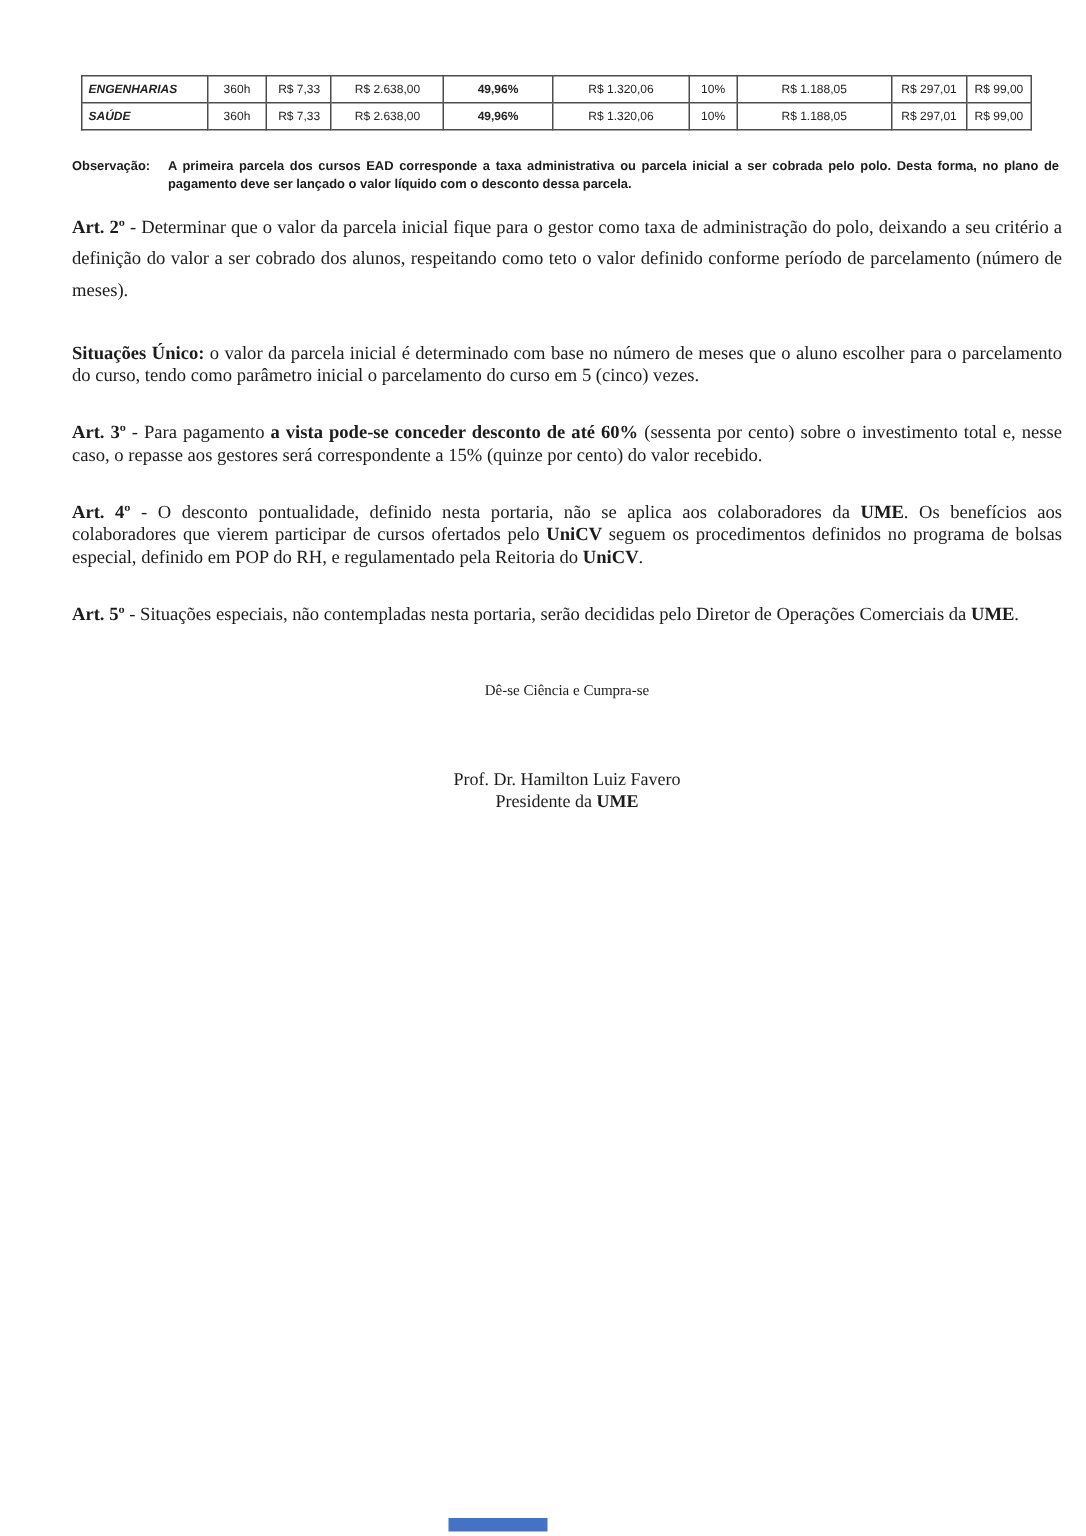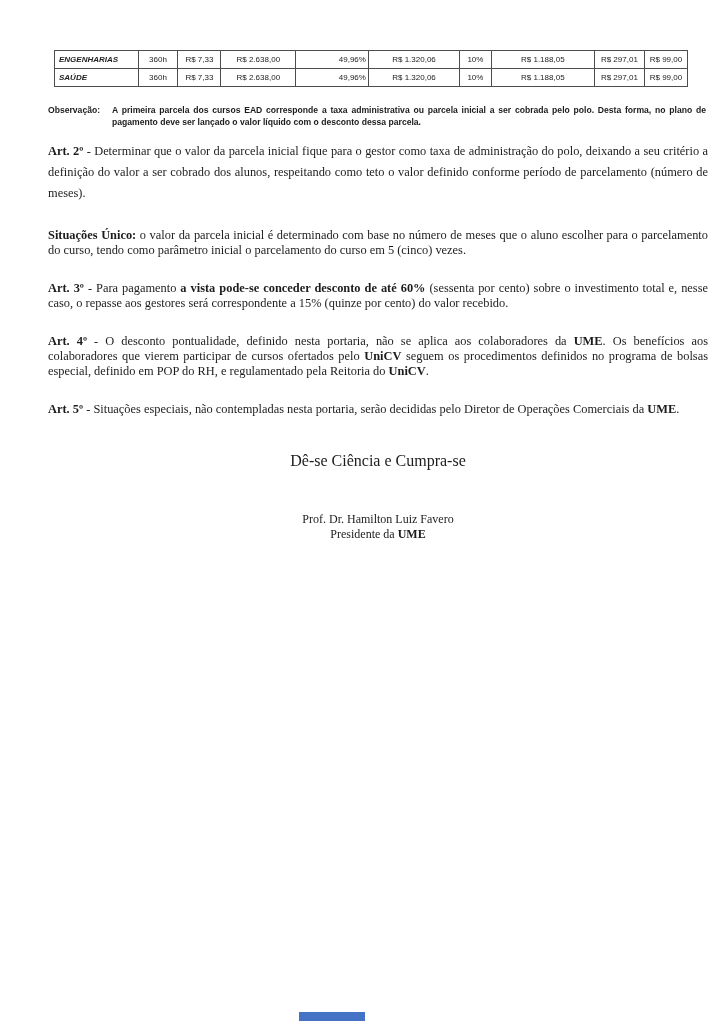--- a/index.html
+++ b/index.html
@@ -36,21 +36,21 @@
     padding: 1px 2px;
     overflow: hidden;
     white-space: nowrap;
   }
   table.rate-table td.c-course {
     text-align: left;
     padding-left: 4px;
     font-weight: bold;
     font-style: italic;
   }
-  table.rate-table td.c-bold { font-weight: normal; text-align: right; }
+  table.rate-table td.c-bold { font-weight: bold; }
 
   
   .obs {
     display: flex;
     margin-top: 17px;
     font-family: "Liberation Sans", sans-serif;
     font-weight: bold;
     font-size: 8.6px;
     line-height: 12px;
     color: #1b1b1b;
@@ -65,21 +65,21 @@
     line-height: 14.6px;
     margin: 24px 0 0 0;
   }
   .para.spaced { line-height: 21px; margin-top: 13px; }
   .para .b { font-weight: bold; }
 
   
   .closing {
     margin-top: 36px;
     text-align: center;
-    font-size: 16px;
+    font-size: 10px;
     line-height: 15px;
   }
   .signature {
     margin-top: 44px;
     text-align: center;
     font-size: 12px;
     line-height: 15.5px;
   }
   .signature .b { font-weight: bold; }
 

